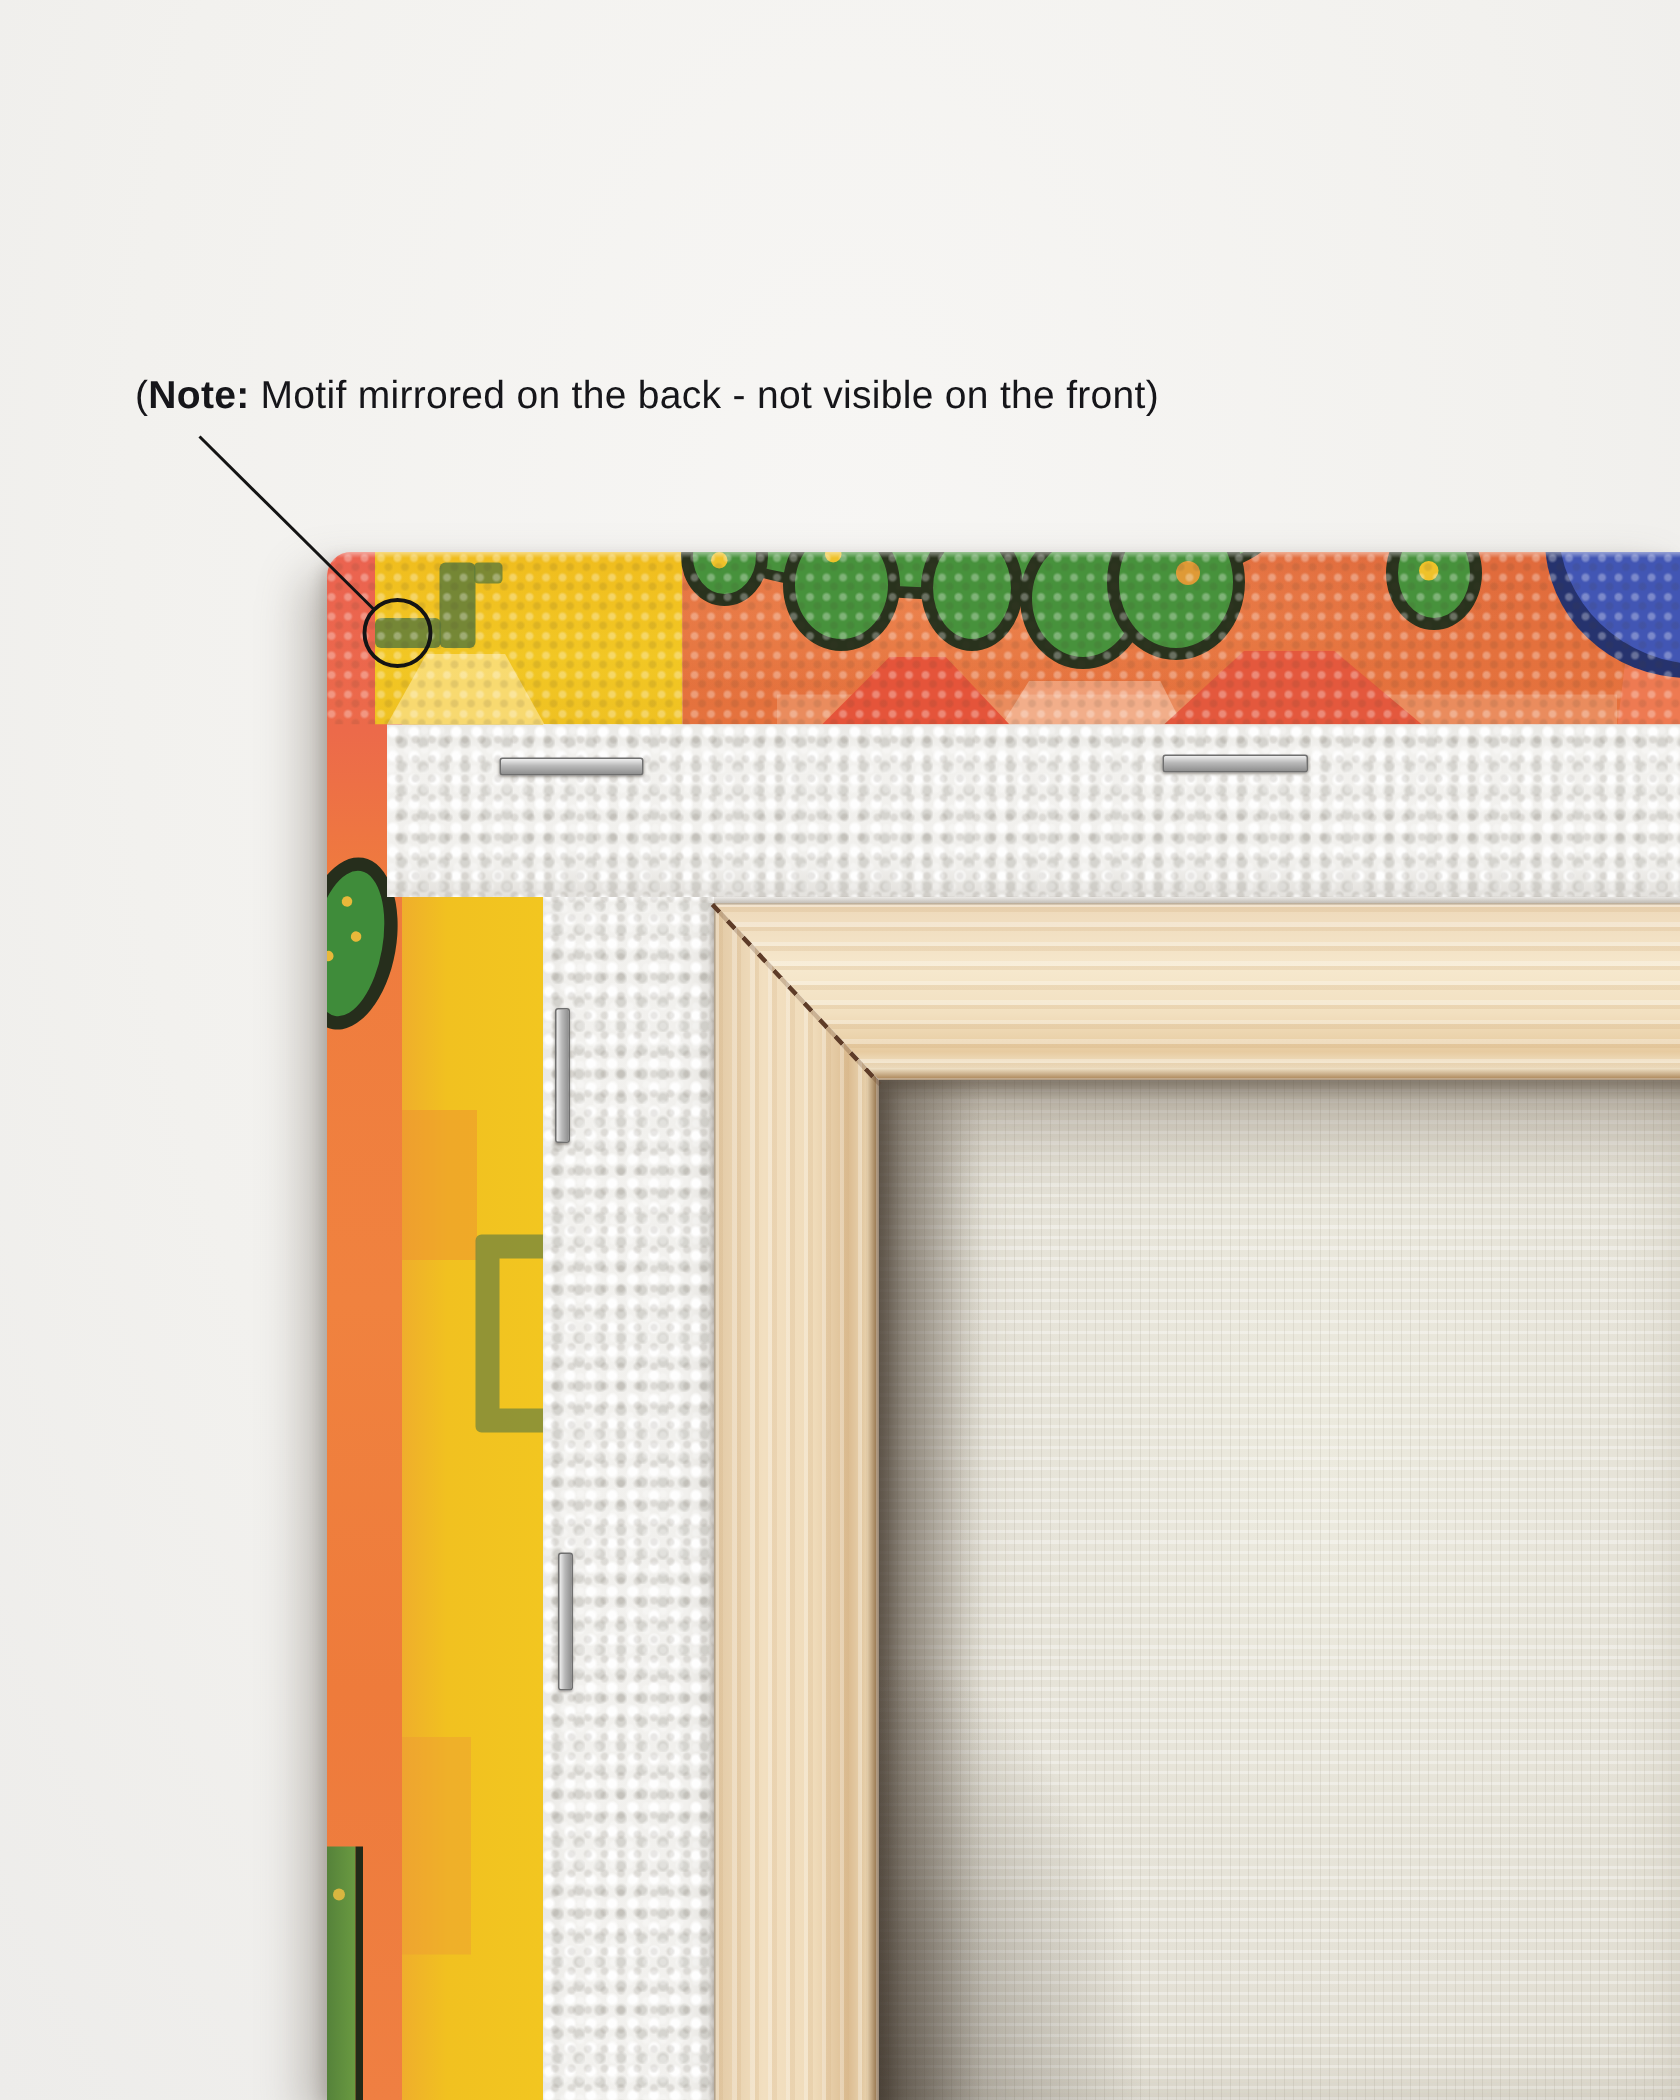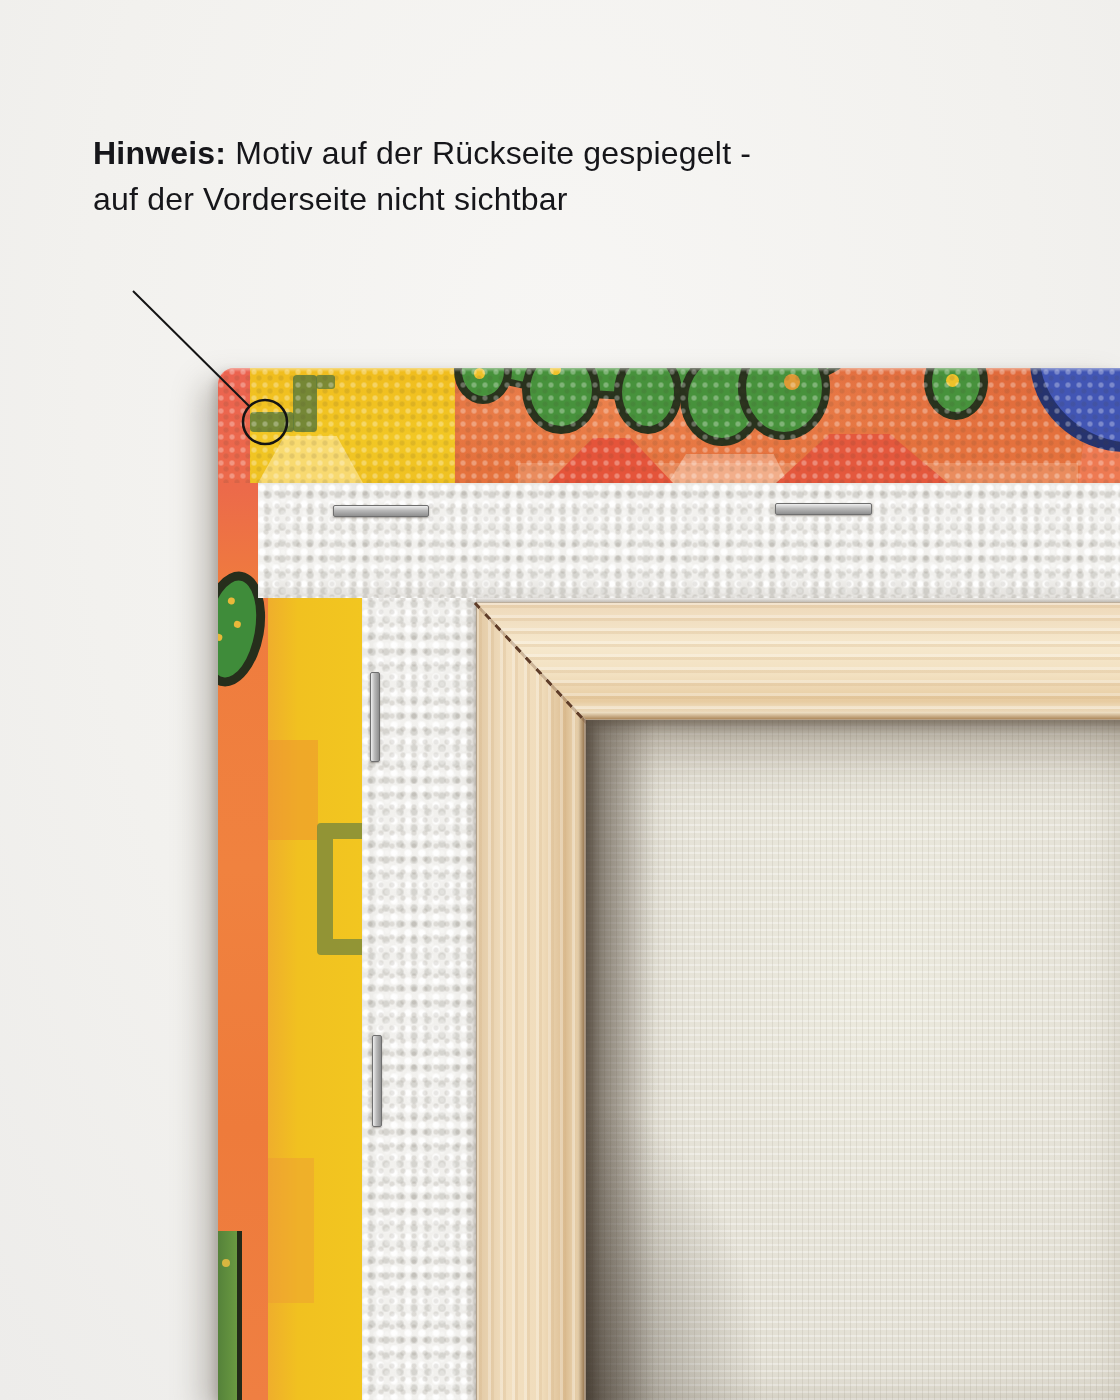--- a/index.html
+++ b/index.html
@@ -145,23 +145,22 @@
 
   
   .top-edge-light{position:absolute;left:0;top:0;width:902px;height:4px;z-index:9;
       background:linear-gradient(to bottom,rgba(255,255,255,.45),rgba(255,255,255,0));}
 </style>
 </head>
 <body>
 
 <div id="app">
 
-  <div class="note-de">
-    <b>Hinweis:</b><span> Motiv auf der Rückseite gespiegelt -</span><br>
-    <span>auf der Vorderseite nicht sichtbar</span>
+  <div class="note-en">
+    <span>(</span><b>Note:</b><span> Motif mirrored on the back - not visible on the front)</span>
   </div>
 
   <div class="canvas-wrap">
 
     <div class="strip-orange">
       <div class="side-leaf">
         <span class="dot" style="left:14px;top:18px"></span>
         <span class="dot" style="left:8px;top:56px"></span>
         <span class="dot" style="left:24px;top:40px"></span>
       </div>

